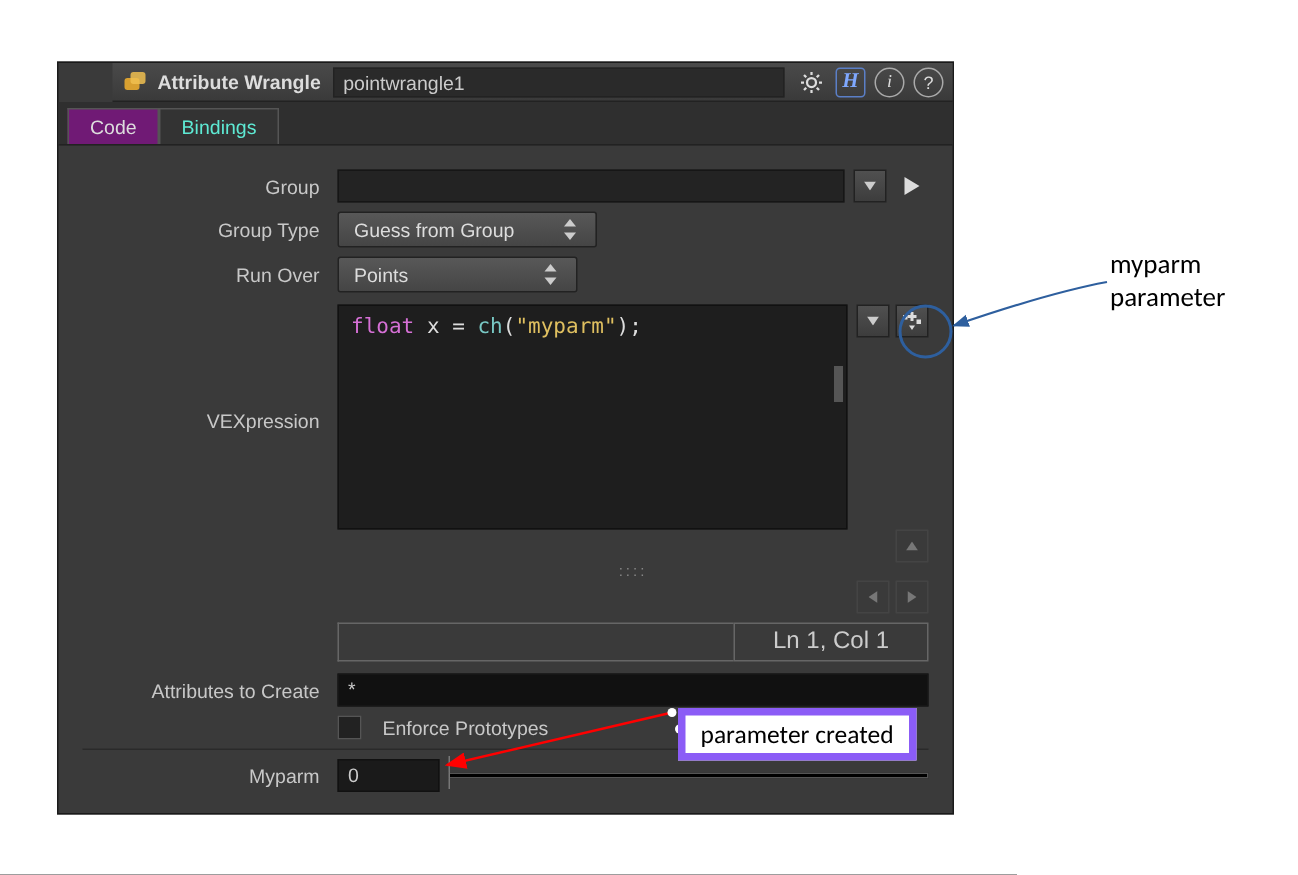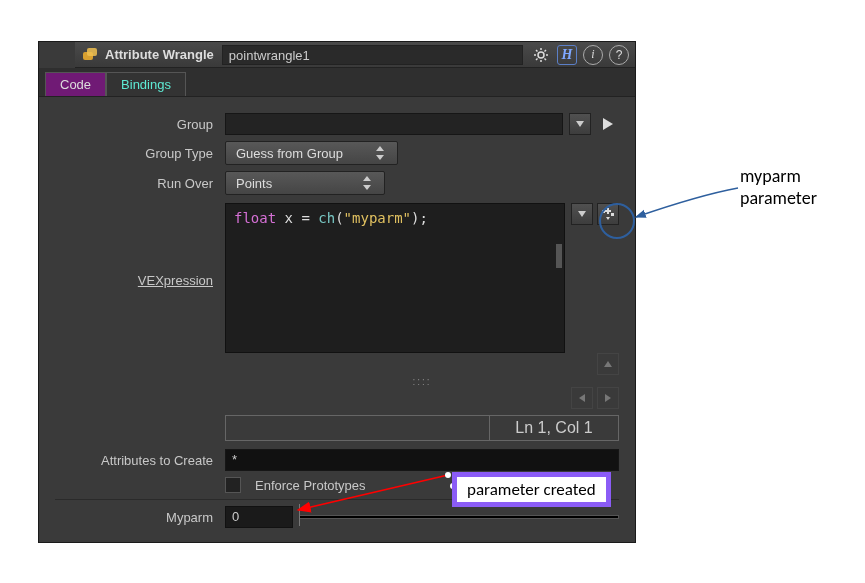--- a/index.html
+++ b/index.html
@@ -134,21 +134,20 @@
     cursor:pointer;
     color:#ccc;
   }
   .code-area-wrap { display:flex; align-items:flex-start; margin:8px 0; }
   .code-label {
     width:170px;
     text-align:right;
     padding-right:12px;
     padding-top:70px;
     color:#c8c8c8;
-    text-decoration:underline;
   }
   .code-col { flex:1; }
   .code-top { display:flex; align-items:flex-start; gap:6px; }
   .code-box {
     flex:1;
     height:150px;
     background:#1e1e1e;
     border:1px solid #111;
     padding:6px 8px;
     font-family: Consolas, monospace;

